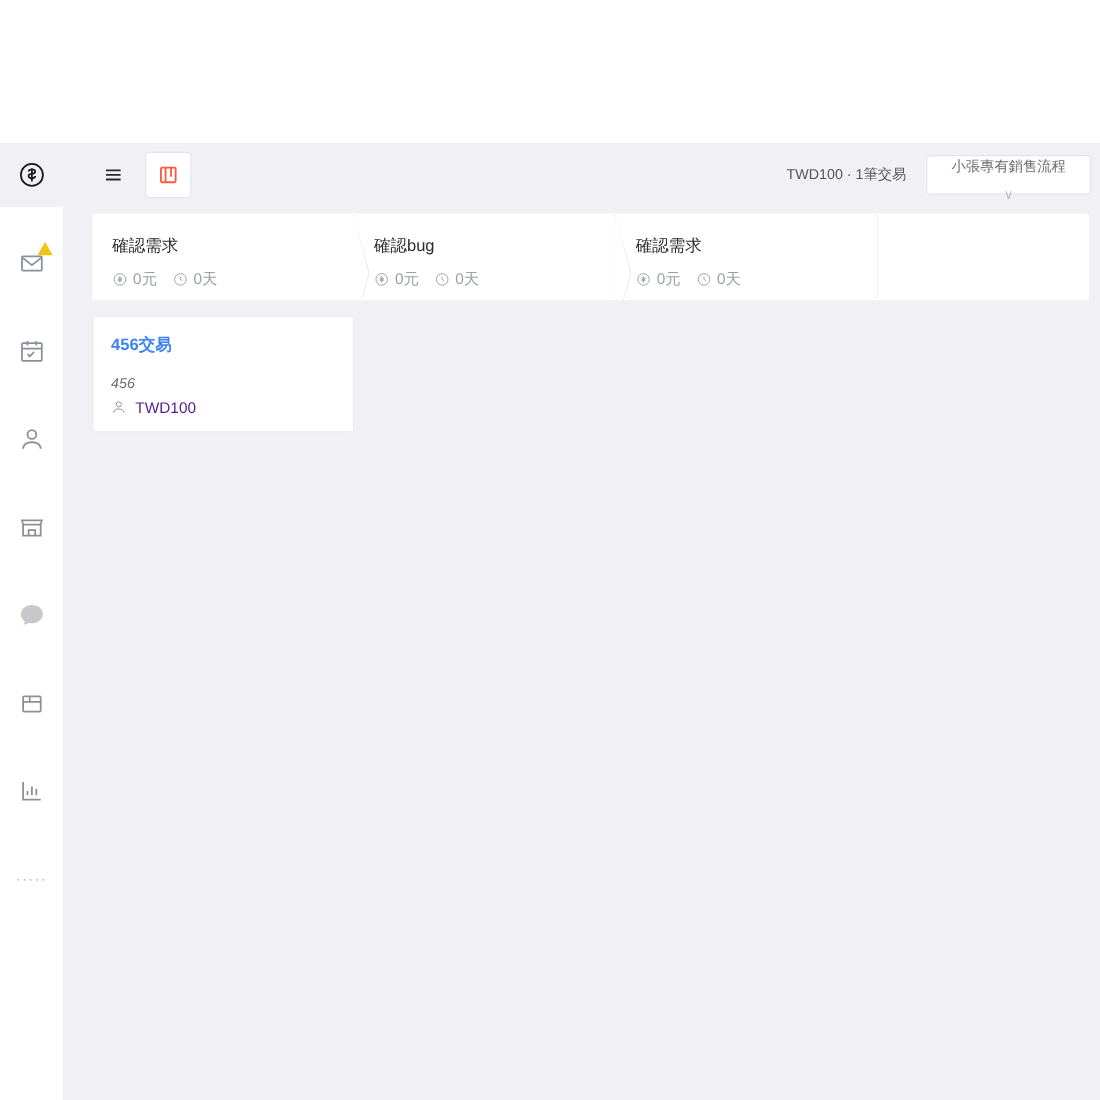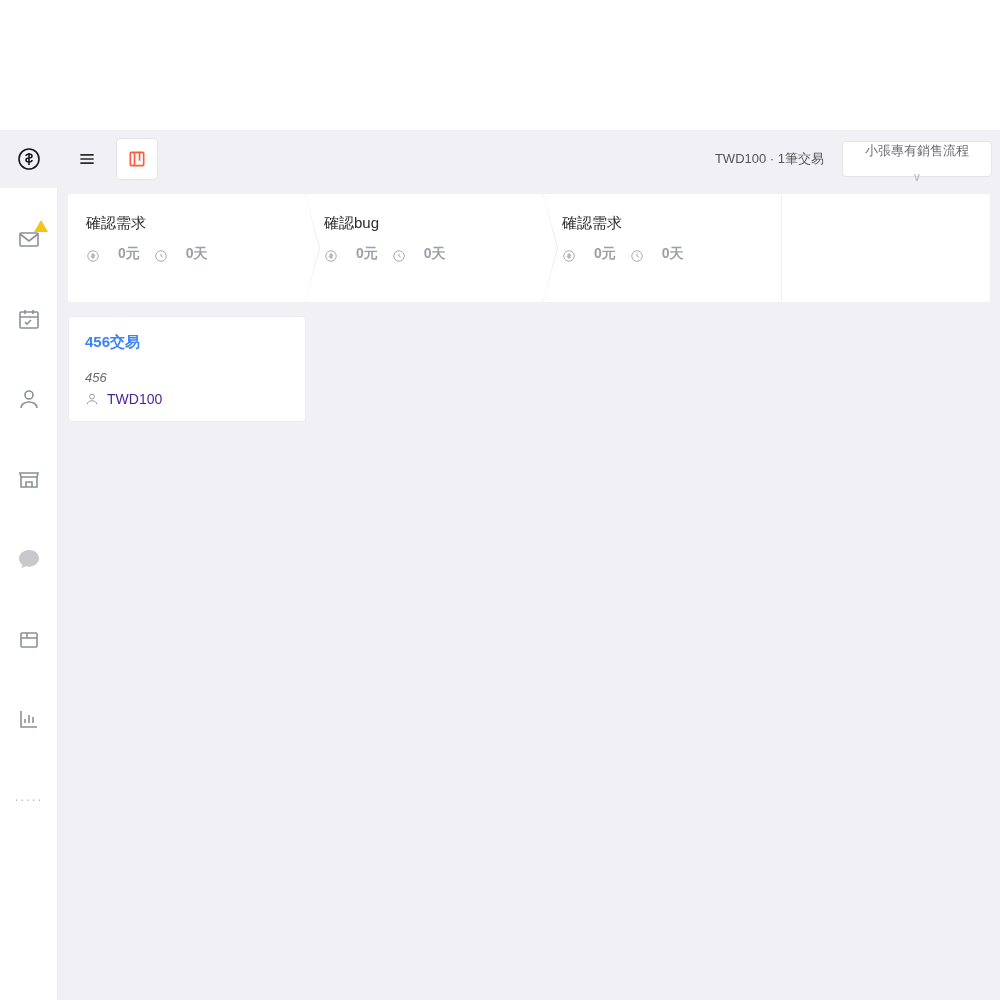--- a/index.html
+++ b/index.html
@@ -54,20 +54,21 @@
     border-left: 7px solid transparent;
     border-right: 7px solid transparent;
     border-bottom: 12px solid #f3c418;
   }
   
   .main {
     flex: 1;
     background: #f1f0f5;
     display: flex;
     flex-direction: column;
+    padding-left: 16px;
   }
   .toolbar {
     height: 58px;
     display: flex;
     align-items: center;
     padding: 0 8px;
     gap: 8px;
   }
   .toolbar-btn {
     width: 42px;
@@ -105,21 +106,21 @@
     gap: 10px;
     flex-direction: column;
   }
   .select .chev { color: #bbb; font-size: 12px; }
   
   .stages {
     display: flex;
     background: #fff;
     margin: 6px 10px 0 10px;
     border-radius: 2px;
-    height: 108px;
+    height: 79px;
     overflow: hidden;
   }
   .stage {
     flex: 0 0 238px;
     position: relative;
     padding: 20px 18px 14px 18px;
     border-right: 1px solid #f0f0f3;
   }
   .stage::after {
     content: "";
@@ -151,23 +152,22 @@
   }
   .stage-meta {
     display: flex;
     gap: 14px;
     color: #9aa0a6;
     font-size: 14px;
     align-items: center;
   }
   .stage-meta .mi {
     display: inline-flex;
-    align-items: flex-end;
-    gap: 18px;
-    font-weight: bold;
+    align-items: center;
+    gap: 5px;
   }
   .stage-meta svg { width: 14px; height: 14px; stroke: #9aa0a6; fill: none; stroke-width: 1.5; }
   
   .lane {
     margin: 14px 10px 0 10px;
   }
   .deal-card {
     width: 238px;
     background: #fff;
     border: 1px solid #ececf0;

